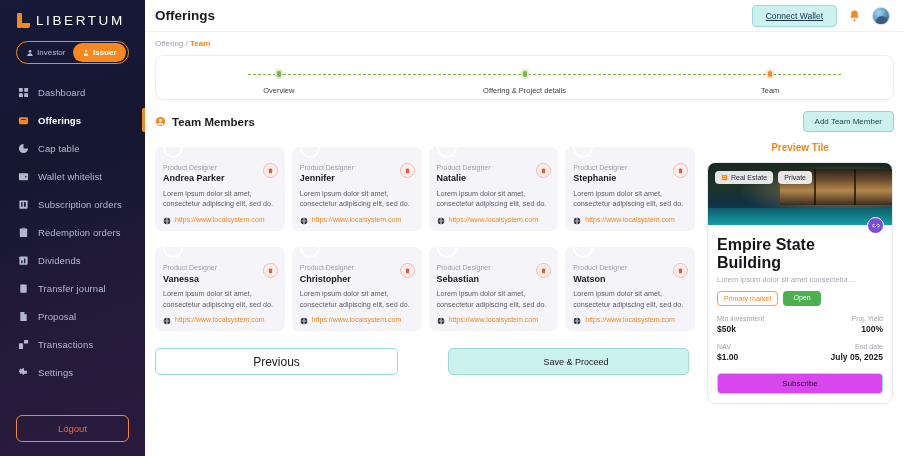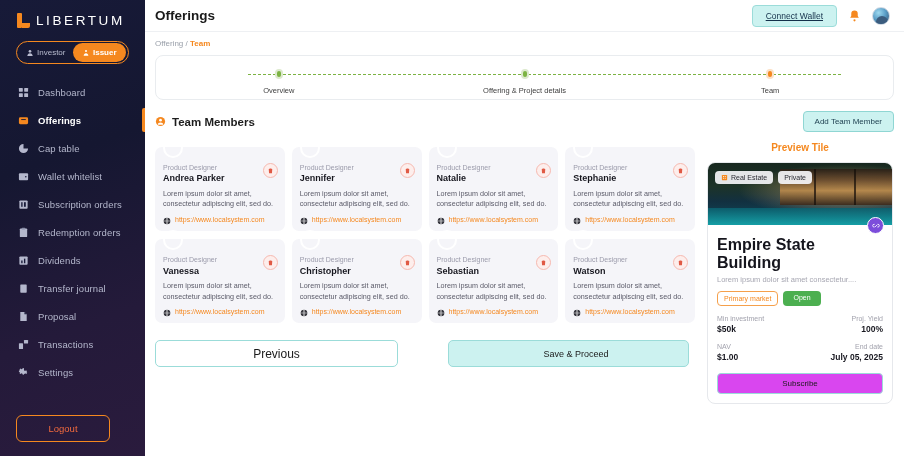--- a/index.html
+++ b/index.html
@@ -53,21 +53,21 @@
     font-size: 9.5px; color: #b4b7cc; letter-spacing: .1px;
   }
   .nav-item .ico { width: 12px; height: 12px; display: flex; align-items: center; justify-content: center; }
   .nav-item .ico svg { width: 11px; height: 11px; display: block; }
   .nav-item.active { color: #ffffff; font-weight: bold; }
   .nav-item.active:after {
     content: ""; position: absolute; right: 0; top: 2px; width: 3px; height: 24px;
     background: #f5881f; border-radius: 2px 0 0 2px;
   }
   .logout {
-    position: absolute; left: 16px; bottom: 14px; width: 94px; height: 27px;
+    position: absolute; left: 16px; bottom: 14px; width: 113px; height: 27px;
     border: 1px solid #f5881f; border-radius: 6px; color: #f26a3d;
     display: flex; align-items: center; justify-content: center;
     font-size: 9.5px; cursor: pointer; background: transparent;
   }
 
   
   .main { flex: 1; height: 456px; background: #ffffff; position: relative; }
   .topbar {
     height: 32px; display: flex; align-items: center; justify-content: space-between;
     padding: 0 14px 0 10px; border-bottom: 1px solid #eef0f3;
@@ -121,21 +121,21 @@
   .add-btn {
     background: #ccf2f0; border: 1px solid #8fd6d3; border-radius: 4px;
     font-size: 8px; color: #1b3d4e; padding: 5px 11px; cursor: pointer;
     font-family: "Liberation Sans", sans-serif;
   }
 
   .content-area { display: flex; padding: 0 10px; gap: 12px; }
   .left-col { width: 540px; }
   .cards-grid {
     margin-top: 15px; display: grid; grid-template-columns: repeat(4, 1fr);
-    gap: 8px 7px;
+    gap: 16px 7px;
   }
   .mcard {
     background: #f5f5f9; border-radius: 7px; padding: 17px 8px 8px 8px;
     position: relative; min-height: 77px;
   }
   .mcard .av {
     position: absolute; left: 8px; top: -9px; width: 20px; height: 20px; border-radius: 50%;
     border: 2px solid #ffffff; overflow: hidden;
   }
   .av-i { width: 100%; height: 100%; position: relative; }

